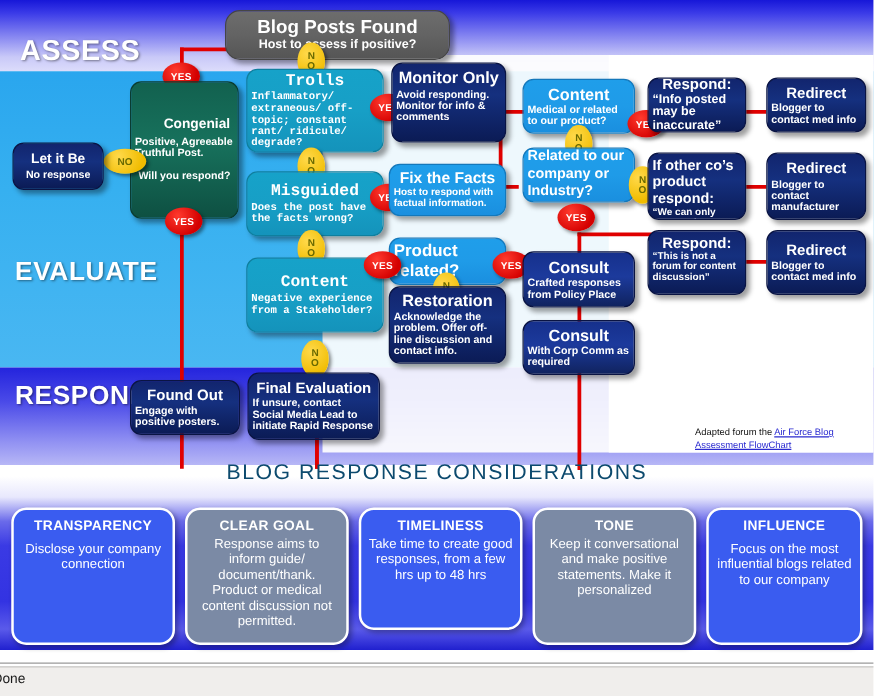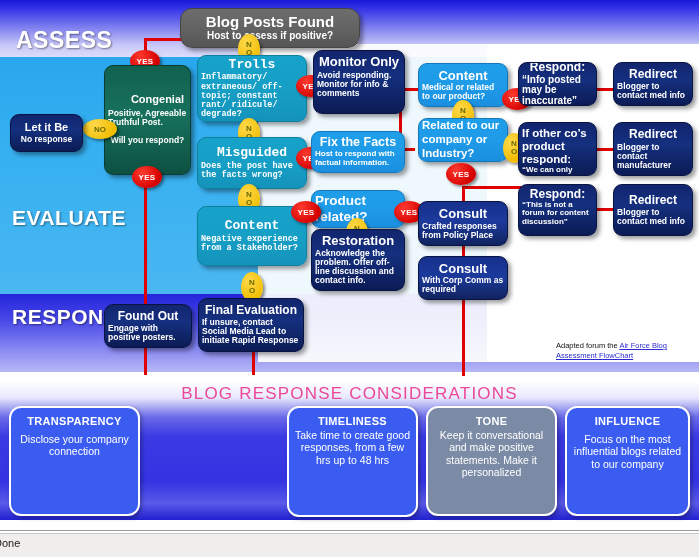--- a/index.html
+++ b/index.html
@@ -56,22 +56,22 @@
 
   
   .card{position:absolute;border-radius:12px;color:#fff;text-align:center;
     box-sizing:border-box;padding:7px 6px 4px;overflow:hidden;
     box-shadow:2px 2px 4px rgba(0,0,0,.3);}
   .card.blue{background:#3a5cf0;border:2px solid #ffffff;}
   .card.slate{background:#7b8aa5;border:2px solid #ffffff;}
   .card .ch{font-weight:bold;font-size:11px;letter-spacing:.3px;}
   .card .cb{font-size:10.5px;line-height:1.18;margin-top:6px;}
 
-  #consider-title{position:absolute;left:0;top:384px;width:699px;text-align:center;
-    font-size:17px;color:#ec4899;letter-spacing:1.2px;}
+  #consider-title{position:absolute;left:0;top:368px;width:699px;text-align:center;
+    font-size:17px;color:#0c4a6e;letter-spacing:1.2px;}
 
   #attrib{position:absolute;left:556px;top:341px;width:140px;font-size:7.5px;
     color:#111;line-height:1.3;text-align:left;}
   #attrib a{color:#2a2ad0;text-decoration:underline;}
 
   #status-text{position:absolute;left:-6px;top:537px;font-size:11px;color:#1a1a1a;}
 </style>
 </head>
 <body>
 
@@ -269,21 +269,25 @@
   <div id="attrib">
     <span>Adapted forum the </span><a href="#">Air Force Blog Assessment FlowChart</a>
   </div>
 
   <div id="consider-title">BLOG RESPONSE CONSIDERATIONS</div>
 
   <div class="card blue" style="left:9px;top:406px;width:131px;height:110px;">
     <div class="ch">TRANSPARENCY</div>
     <div class="cb">Disclose your company connection</div>
   </div>
-  <div class="card blue" style="left:287px;top:406px;width:131px;height:111px;">
+  <div class="card slate" style="left:148px;top:406px;width:131px;height:110px;">
+    <div class="ch">CLEAR GOAL</div>
+    <div class="cb" style="margin-top:2px;">Response aims to inform guide/ document/thank. Product or medical content discussion not permitted.</div>
+  </div>
+  <div class="card blue" style="left:287px;top:406px;width:131px;height:98px;">
     <div class="ch">TIMELINESS</div>
     <div class="cb" style="margin-top:2px;">Take time to create good responses, from a few hrs up to 48 hrs</div>
   </div>
   <div class="card slate" style="left:426px;top:406px;width:131px;height:110px;">
     <div class="ch">TONE</div>
     <div class="cb" style="margin-top:2px;">Keep it conversational and make positive statements.  Make it personalized</div>
   </div>
   <div class="card blue" style="left:565px;top:406px;width:125px;height:110px;">
     <div class="ch">INFLUENCE</div>
     <div class="cb">Focus on the most influential blogs related to our company</div>

